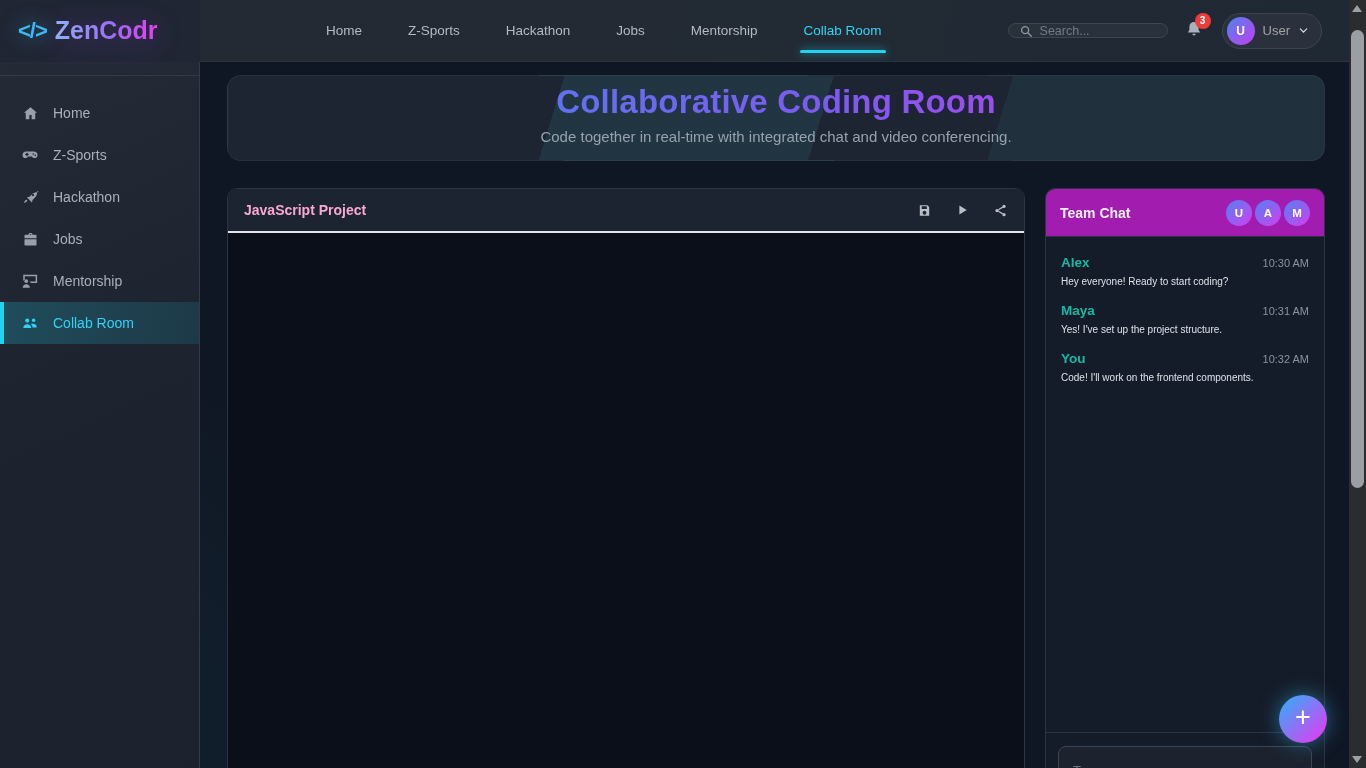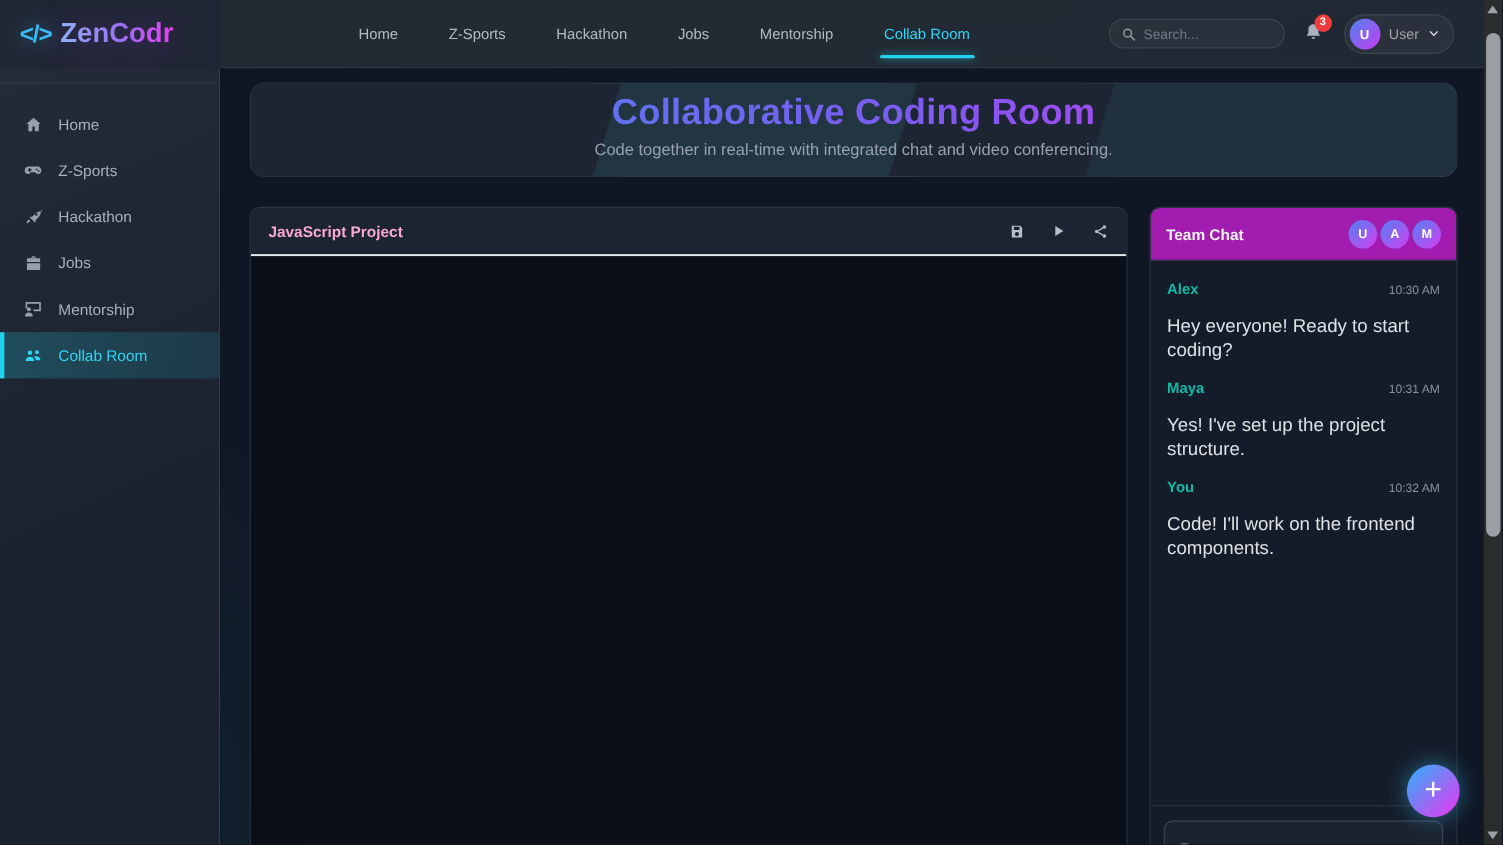--- a/index.html
+++ b/index.html
@@ -19,21 +19,21 @@
   .logo-text { font-size:25px; font-weight:800;
                background:linear-gradient(90deg,#8fb0f8 0%,#9b6ef5 55%,#e93df2 100%);
                -webkit-background-clip:text; background-clip:text; color:transparent;
                filter:drop-shadow(0 4px 14px rgba(147,51,234,0.45)); }
   .topnav { flex:1; display:flex; justify-content:center; align-items:center; gap:46px; }
   .nav-link { position:relative; color:#b3bac4; font-size:13.5px; text-decoration:none; cursor:pointer; }
   .nav-link.active { color:#2fd4f5; }
   .nav-underline { position:absolute; left:-4px; right:-4px; bottom:-15px; height:3px;
                    background:#22d3ee; border-radius:3px; box-shadow:0 0 8px rgba(34,211,238,0.7); }
   .top-actions { display:flex; align-items:center; gap:16px; margin-right:44px; }
-  .search-pill { display:flex; align-items:center; gap:7px; width:160px; height:27px; border-radius:14px;
+  .search-pill { display:flex; align-items:center; gap:7px; width:160px; height:15px; border-radius:14px;
                  border:1px solid #3d4654; background:rgba(255,255,255,0.04); padding:0 10px; }
   .search-pill svg { flex-shrink:0; color:#8d95a2; }
   .search-input { flex:1; min-width:0; background:transparent; border:none; outline:none;
                   color:#cfd4db; font-size:12.5px; font-family:inherit; }
   .search-input::placeholder { color:#717a87; }
   .bell-wrap { position:relative; width:22px; height:24px; cursor:pointer; color:#aab1bb; }
   .badge { position:absolute; top:-6px; right:-5px; min-width:16px; height:16px; border-radius:8px;
            background:#ef3b3b; color:#fff; font-size:10px; font-weight:700;
            display:flex; align-items:center; justify-content:center; padding:0 4px; }
   .user-pill { display:flex; align-items:center; gap:8px; height:36px; padding:4px 12px 4px 4px;
@@ -84,21 +84,21 @@
                  display:flex; align-items:center; justify-content:space-between; padding:0 14px; }
   .chat-title { color:#eef1f4; font-size:14px; font-weight:700; }
   .chat-avatars { display:flex; gap:3px; }
   .chat-avatar { width:26px; height:26px; border-radius:50%; color:#fff; font-size:11.5px; font-weight:700;
                  background:linear-gradient(135deg,#4f83f1,#d43df0); display:flex; align-items:center; justify-content:center; }
   .chat-messages { flex:1; padding:18px 15px 0; overflow:hidden; }
   .msg { margin-bottom:15px; }
   .msg-head { display:flex; justify-content:space-between; align-items:baseline; }
   .msg-author { color:#14b8a6; font-size:13.5px; font-weight:700; }
   .msg-time { color:#8a92a0; font-size:11px; }
-  .msg-text { margin-top:16px; color:#dde1e7; font-size:17px; line-height:1.3; }
+  .msg-text { margin-top:5px; color:#dde1e7; font-size:10px; line-height:1.3; }
   .chat-footer { flex-shrink:0; height:55px; border-top:1px solid #2b3442; padding:13px 12px 0; }
   .chat-input { width:100%; height:48px; border-radius:8px; border:1px solid #3c4656;
                 background:rgba(255,255,255,0.03); padding:0 14px; color:#cfd4db; font-size:13px;
                 font-family:inherit; outline:none; }
   .chat-input::placeholder { color:#6c7582; }
 
   
   .fab { position:absolute; left:1279px; top:695px; width:48px; height:48px; border-radius:50%;
          border:none; cursor:pointer; background:linear-gradient(135deg,#38a9f8 8%,#e03df2 92%);
          color:#fff; font-size:27px; font-weight:400; line-height:1; display:flex; align-items:center;

